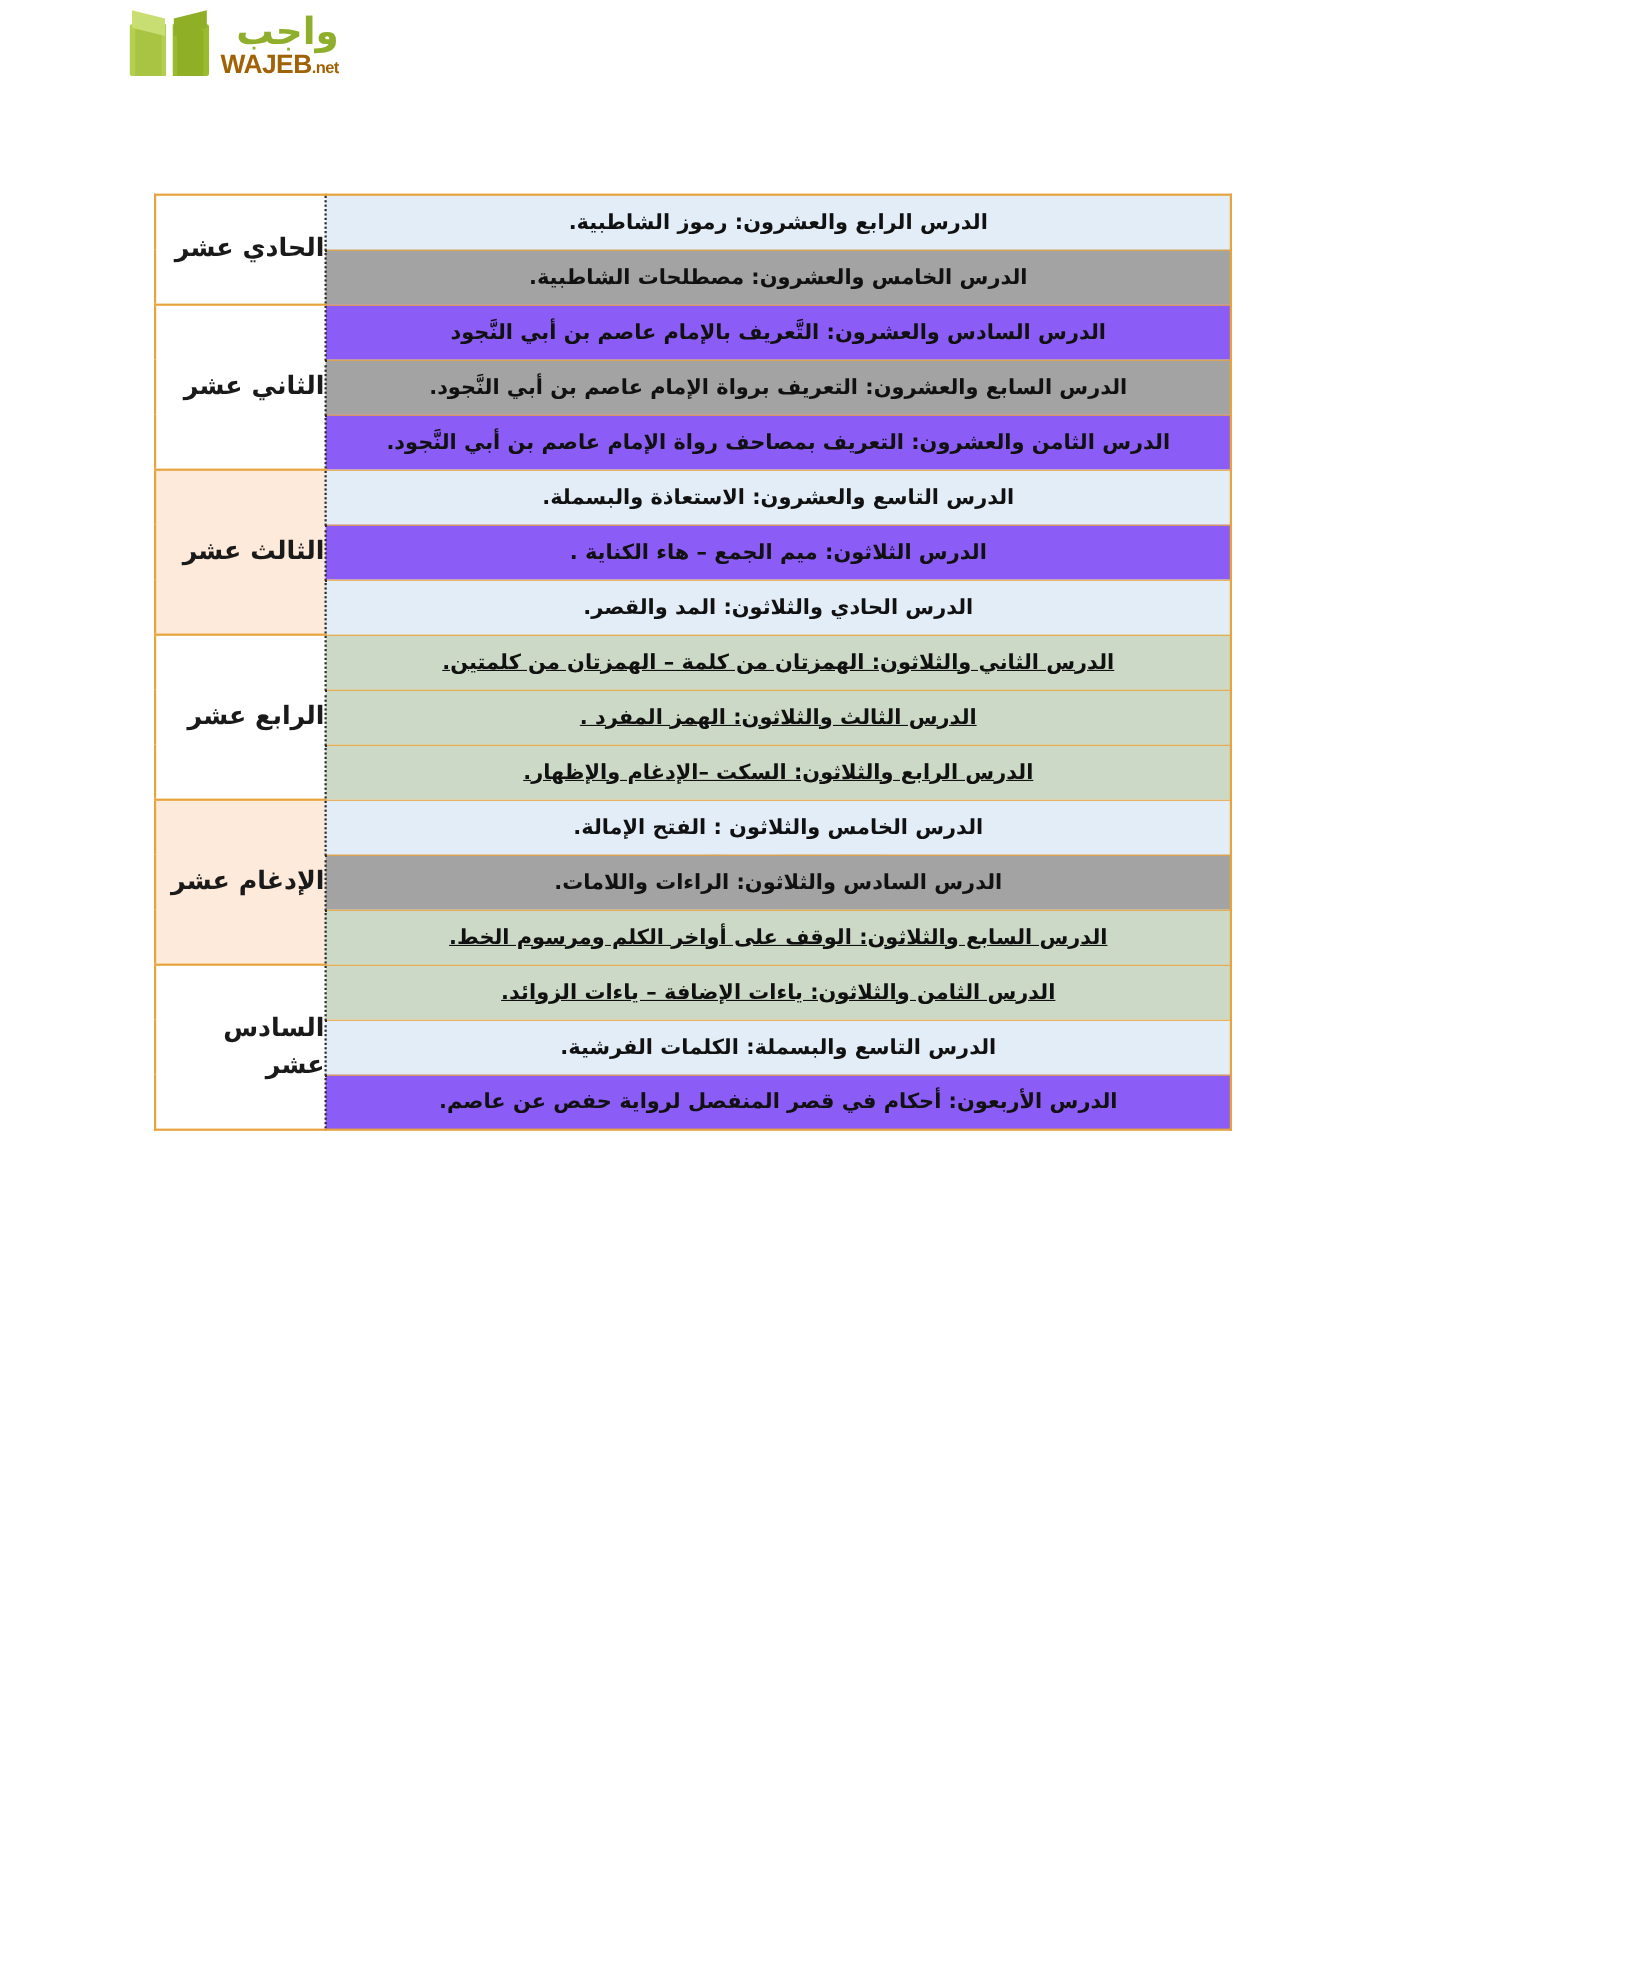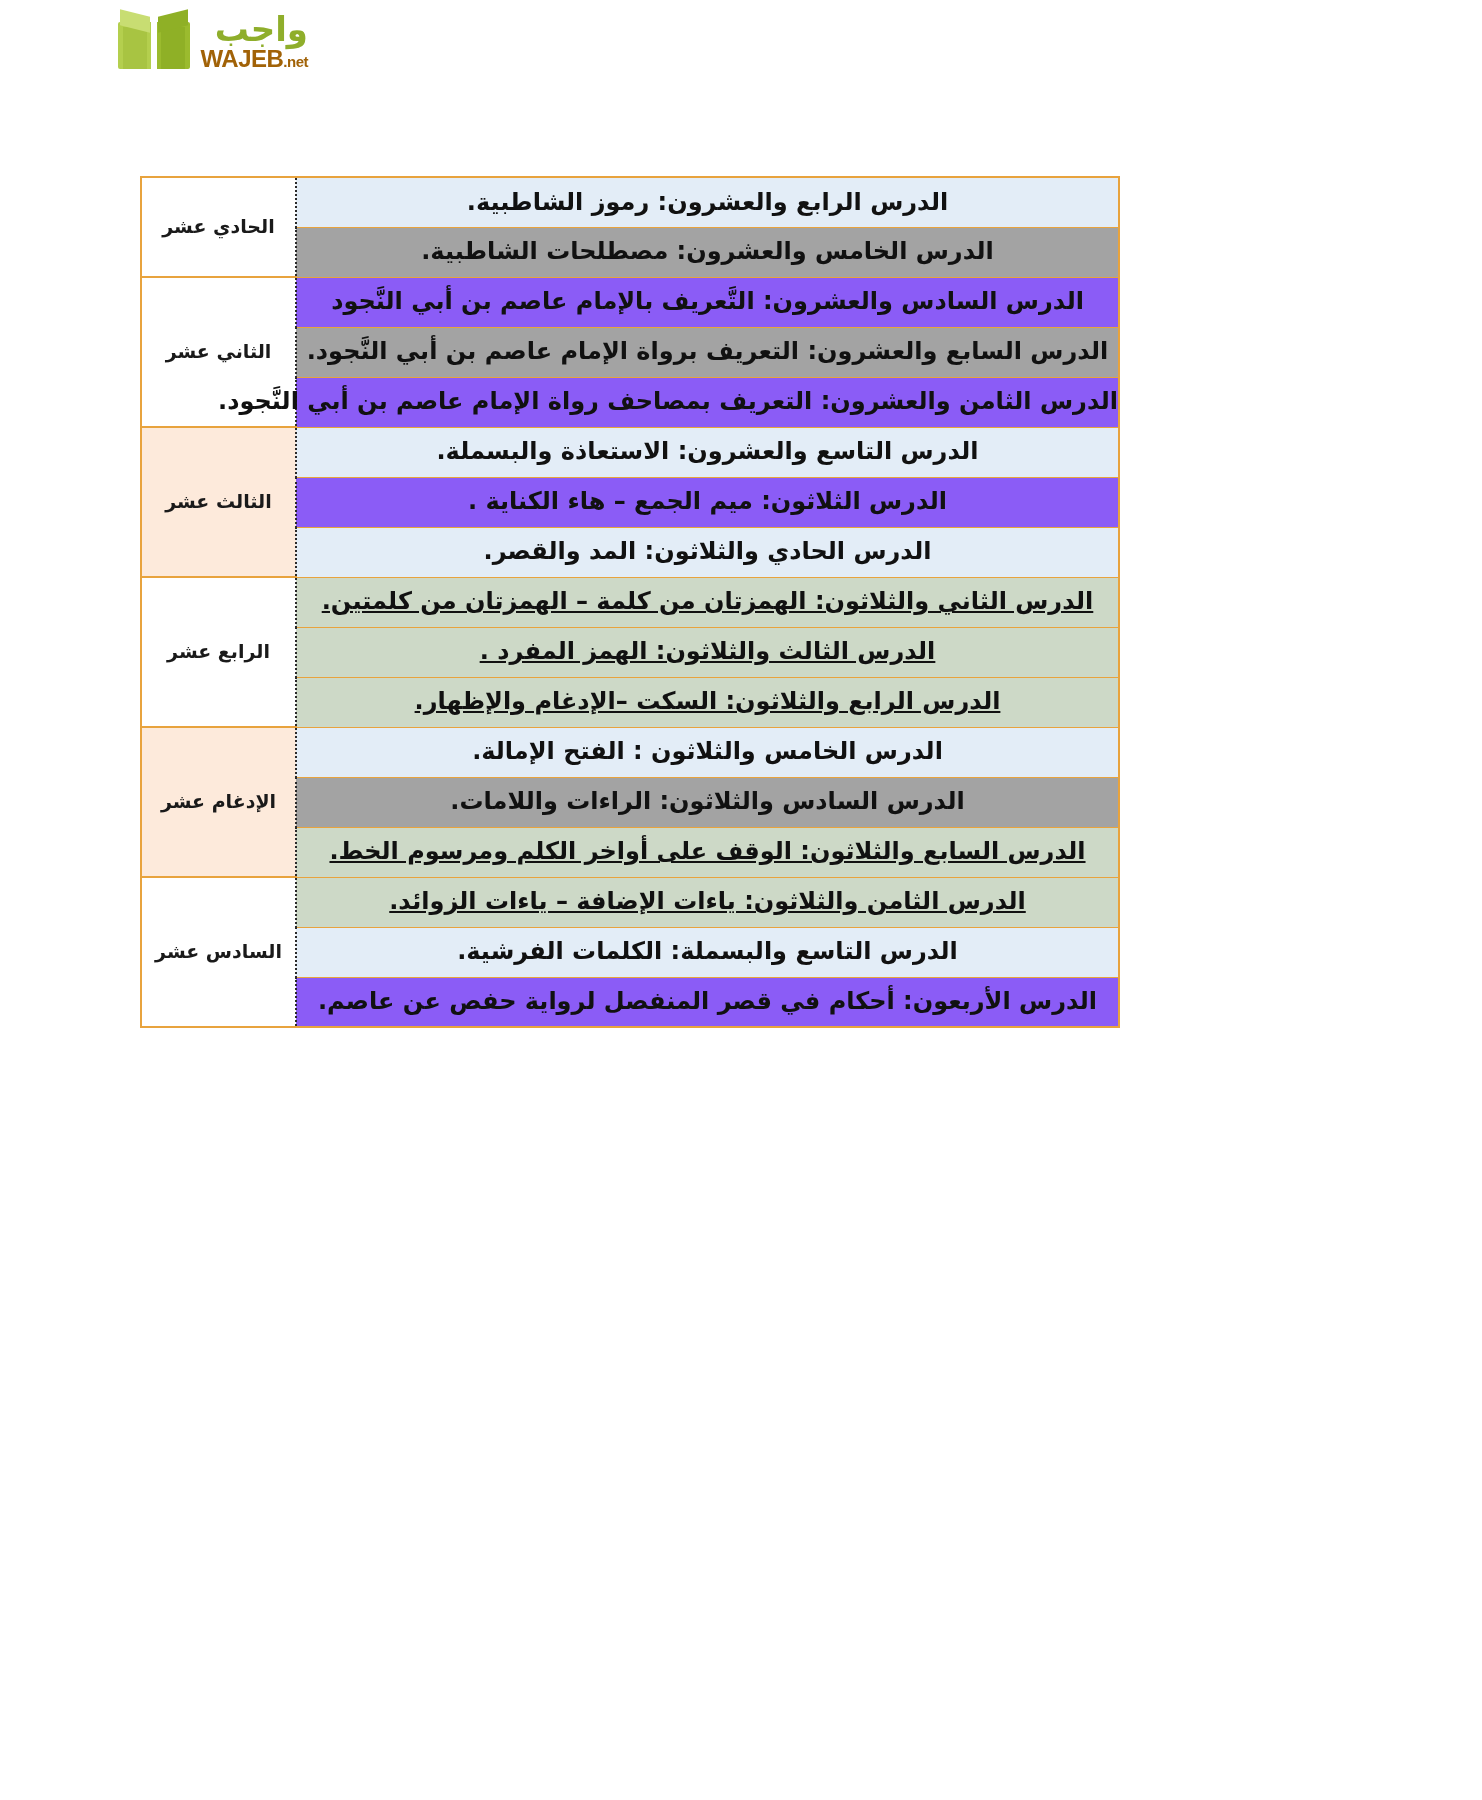--- a/index.html
+++ b/index.html
@@ -133,39 +133,39 @@
     direction: rtl;
   }
   #lessons-table td {
     padding: 0;
     vertical-align: middle;
     box-sizing: border-box;
   }
 
   .unit-cell {
     width: 155px;
-    text-align: center;
-    font-family: "DejaVu Sans", sans-serif;
-    font-size: 19px;
+    text-align: right;
+    font-family: "DejaVu Sans", sans-serif;
+    font-size: 23px;
     font-weight: bold;
     color: #1a1a1a;
     border-right: 2px dotted #2a2a2a;
     border-top: 2px solid #e8a33d;
     border-bottom: 2px solid #e8a33d;
     line-height: 1.45;
     background: transparent;
     padding: 4px 6px;
   }
   .unit-cell.unit-first { border-top: none; }
   .unit-cell.unit-last  { border-bottom: none; }
 
   .lesson-cell {
     text-align: center;
     font-family: "DejaVu Sans", sans-serif;
-    font-size: 24px;
+    font-size: 19px;
     font-weight: bold;
     color: #111111;
     height: 50px;
     border-top: 1.5px solid #e8a33d;
     border-bottom: 1.5px solid #e8a33d;
     padding: 2px 14px;
     line-height: 1.3;
     white-space: nowrap;
   }
   .lesson-cell.first-row { border-top: none; }

